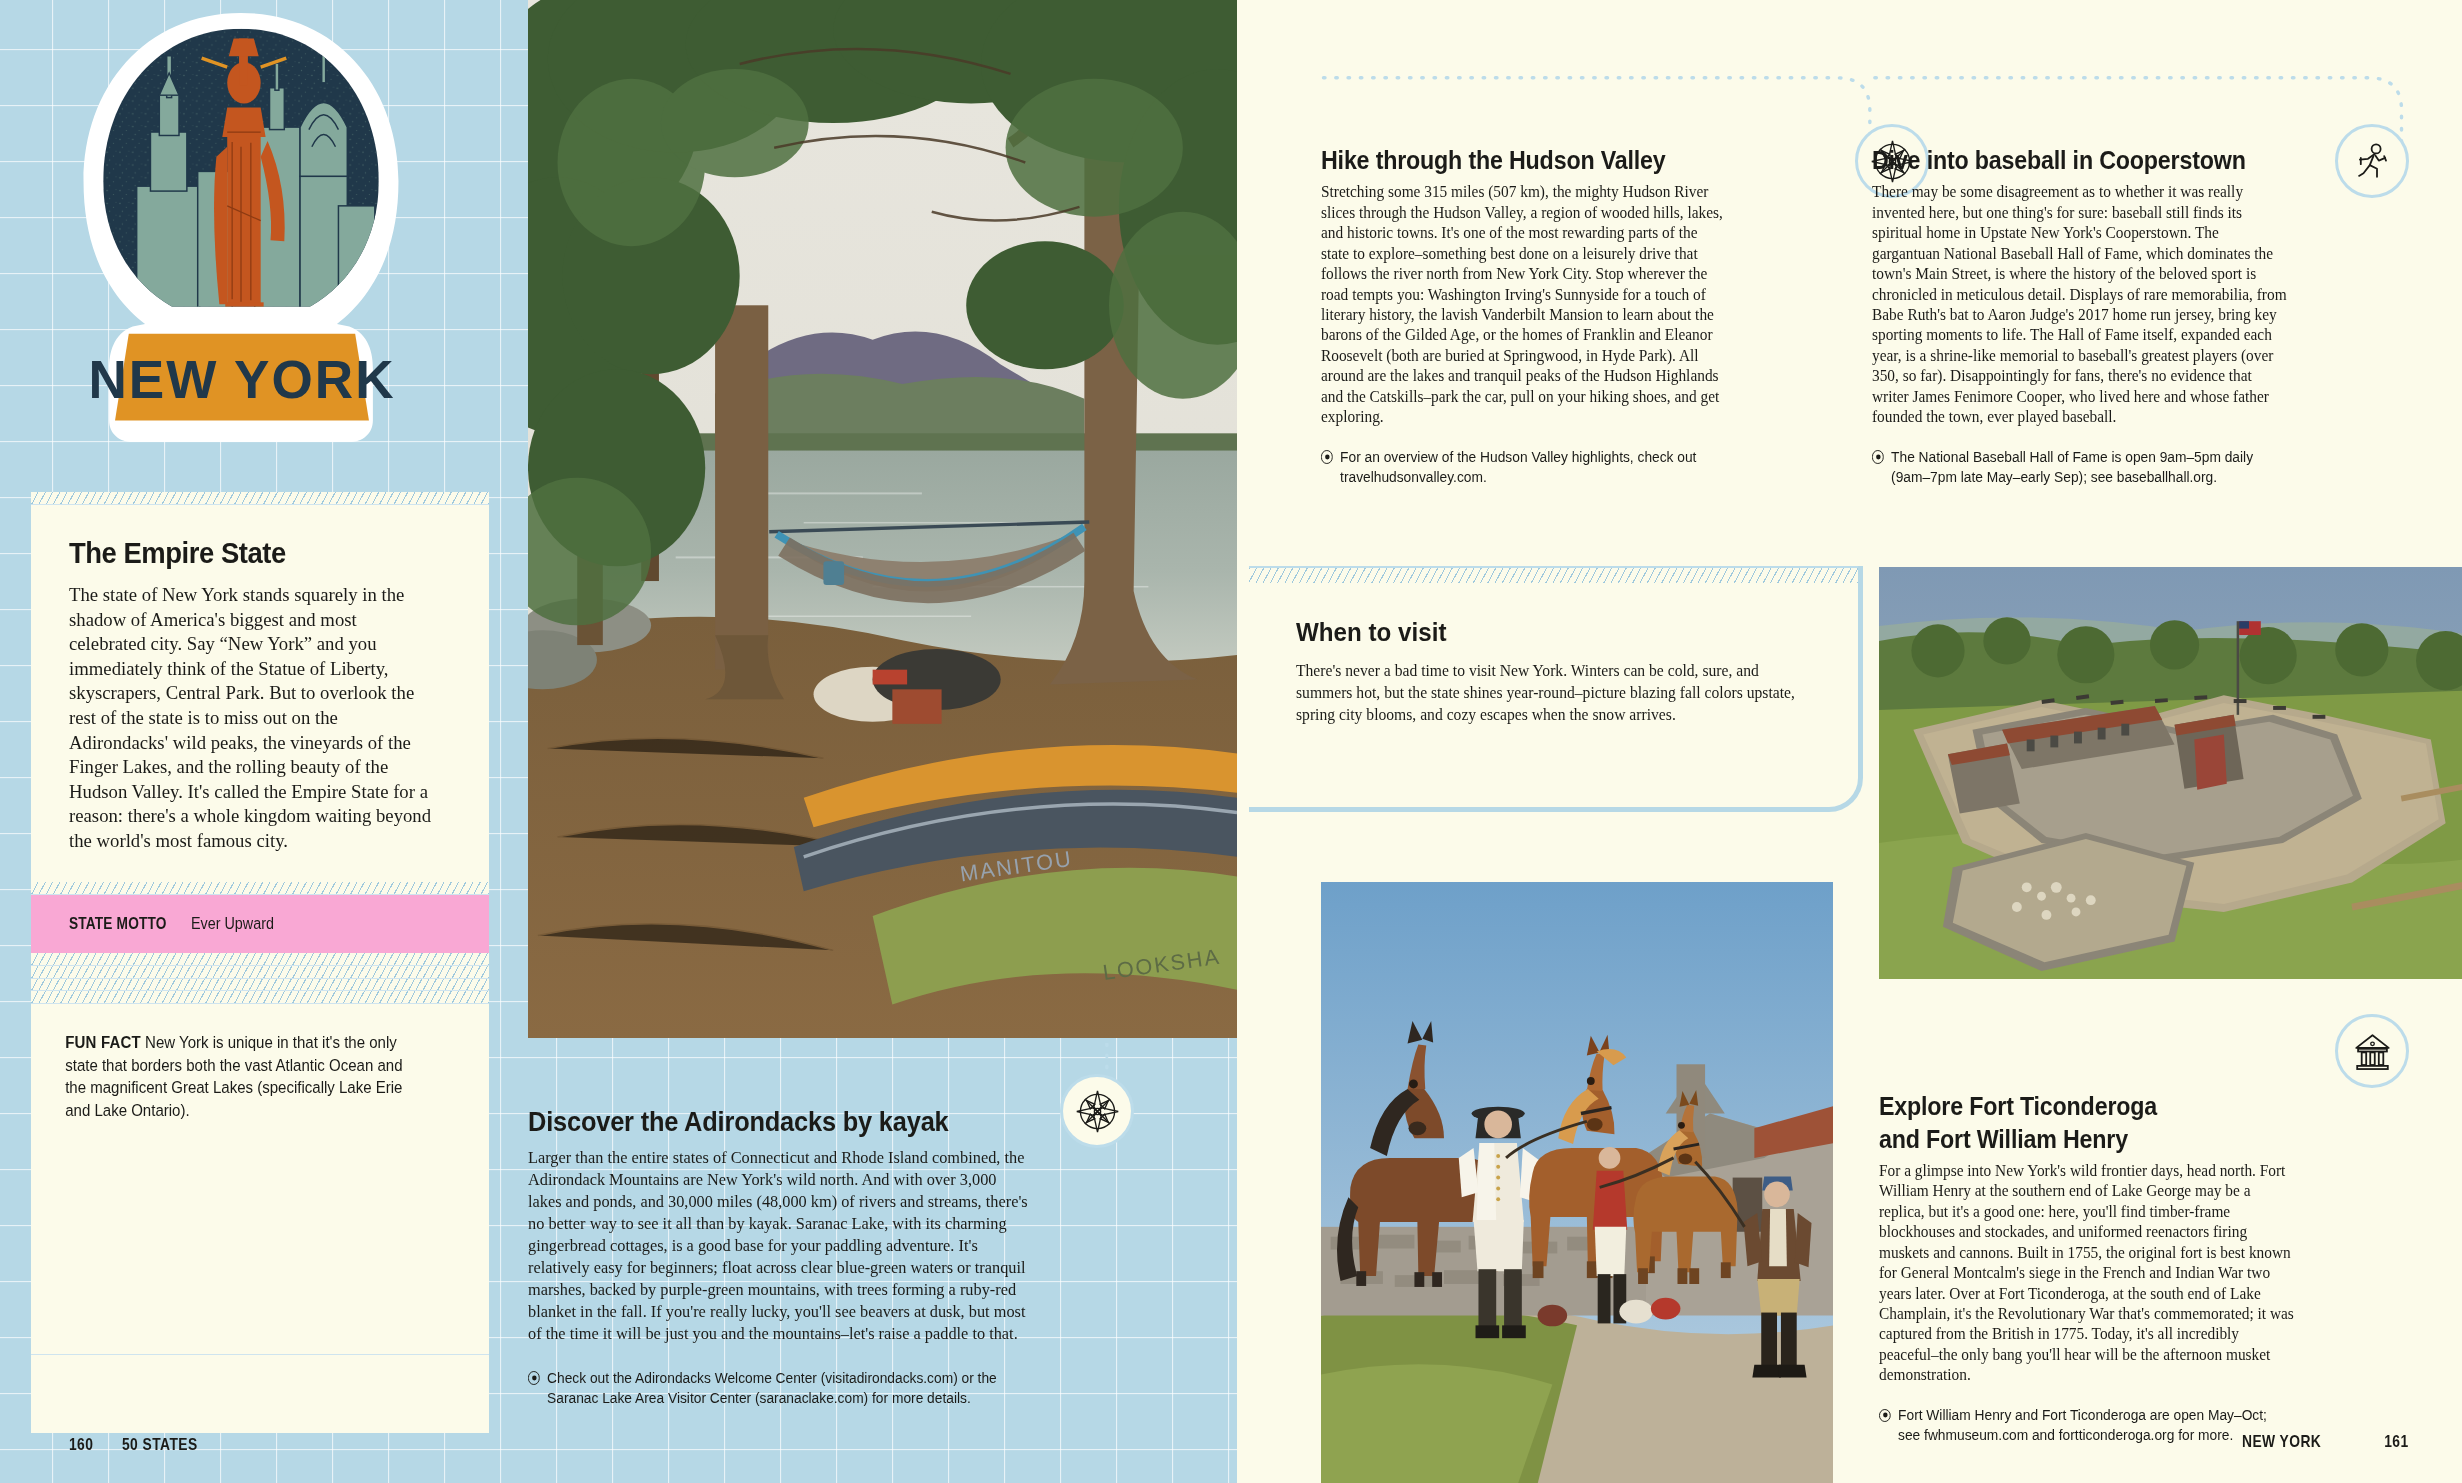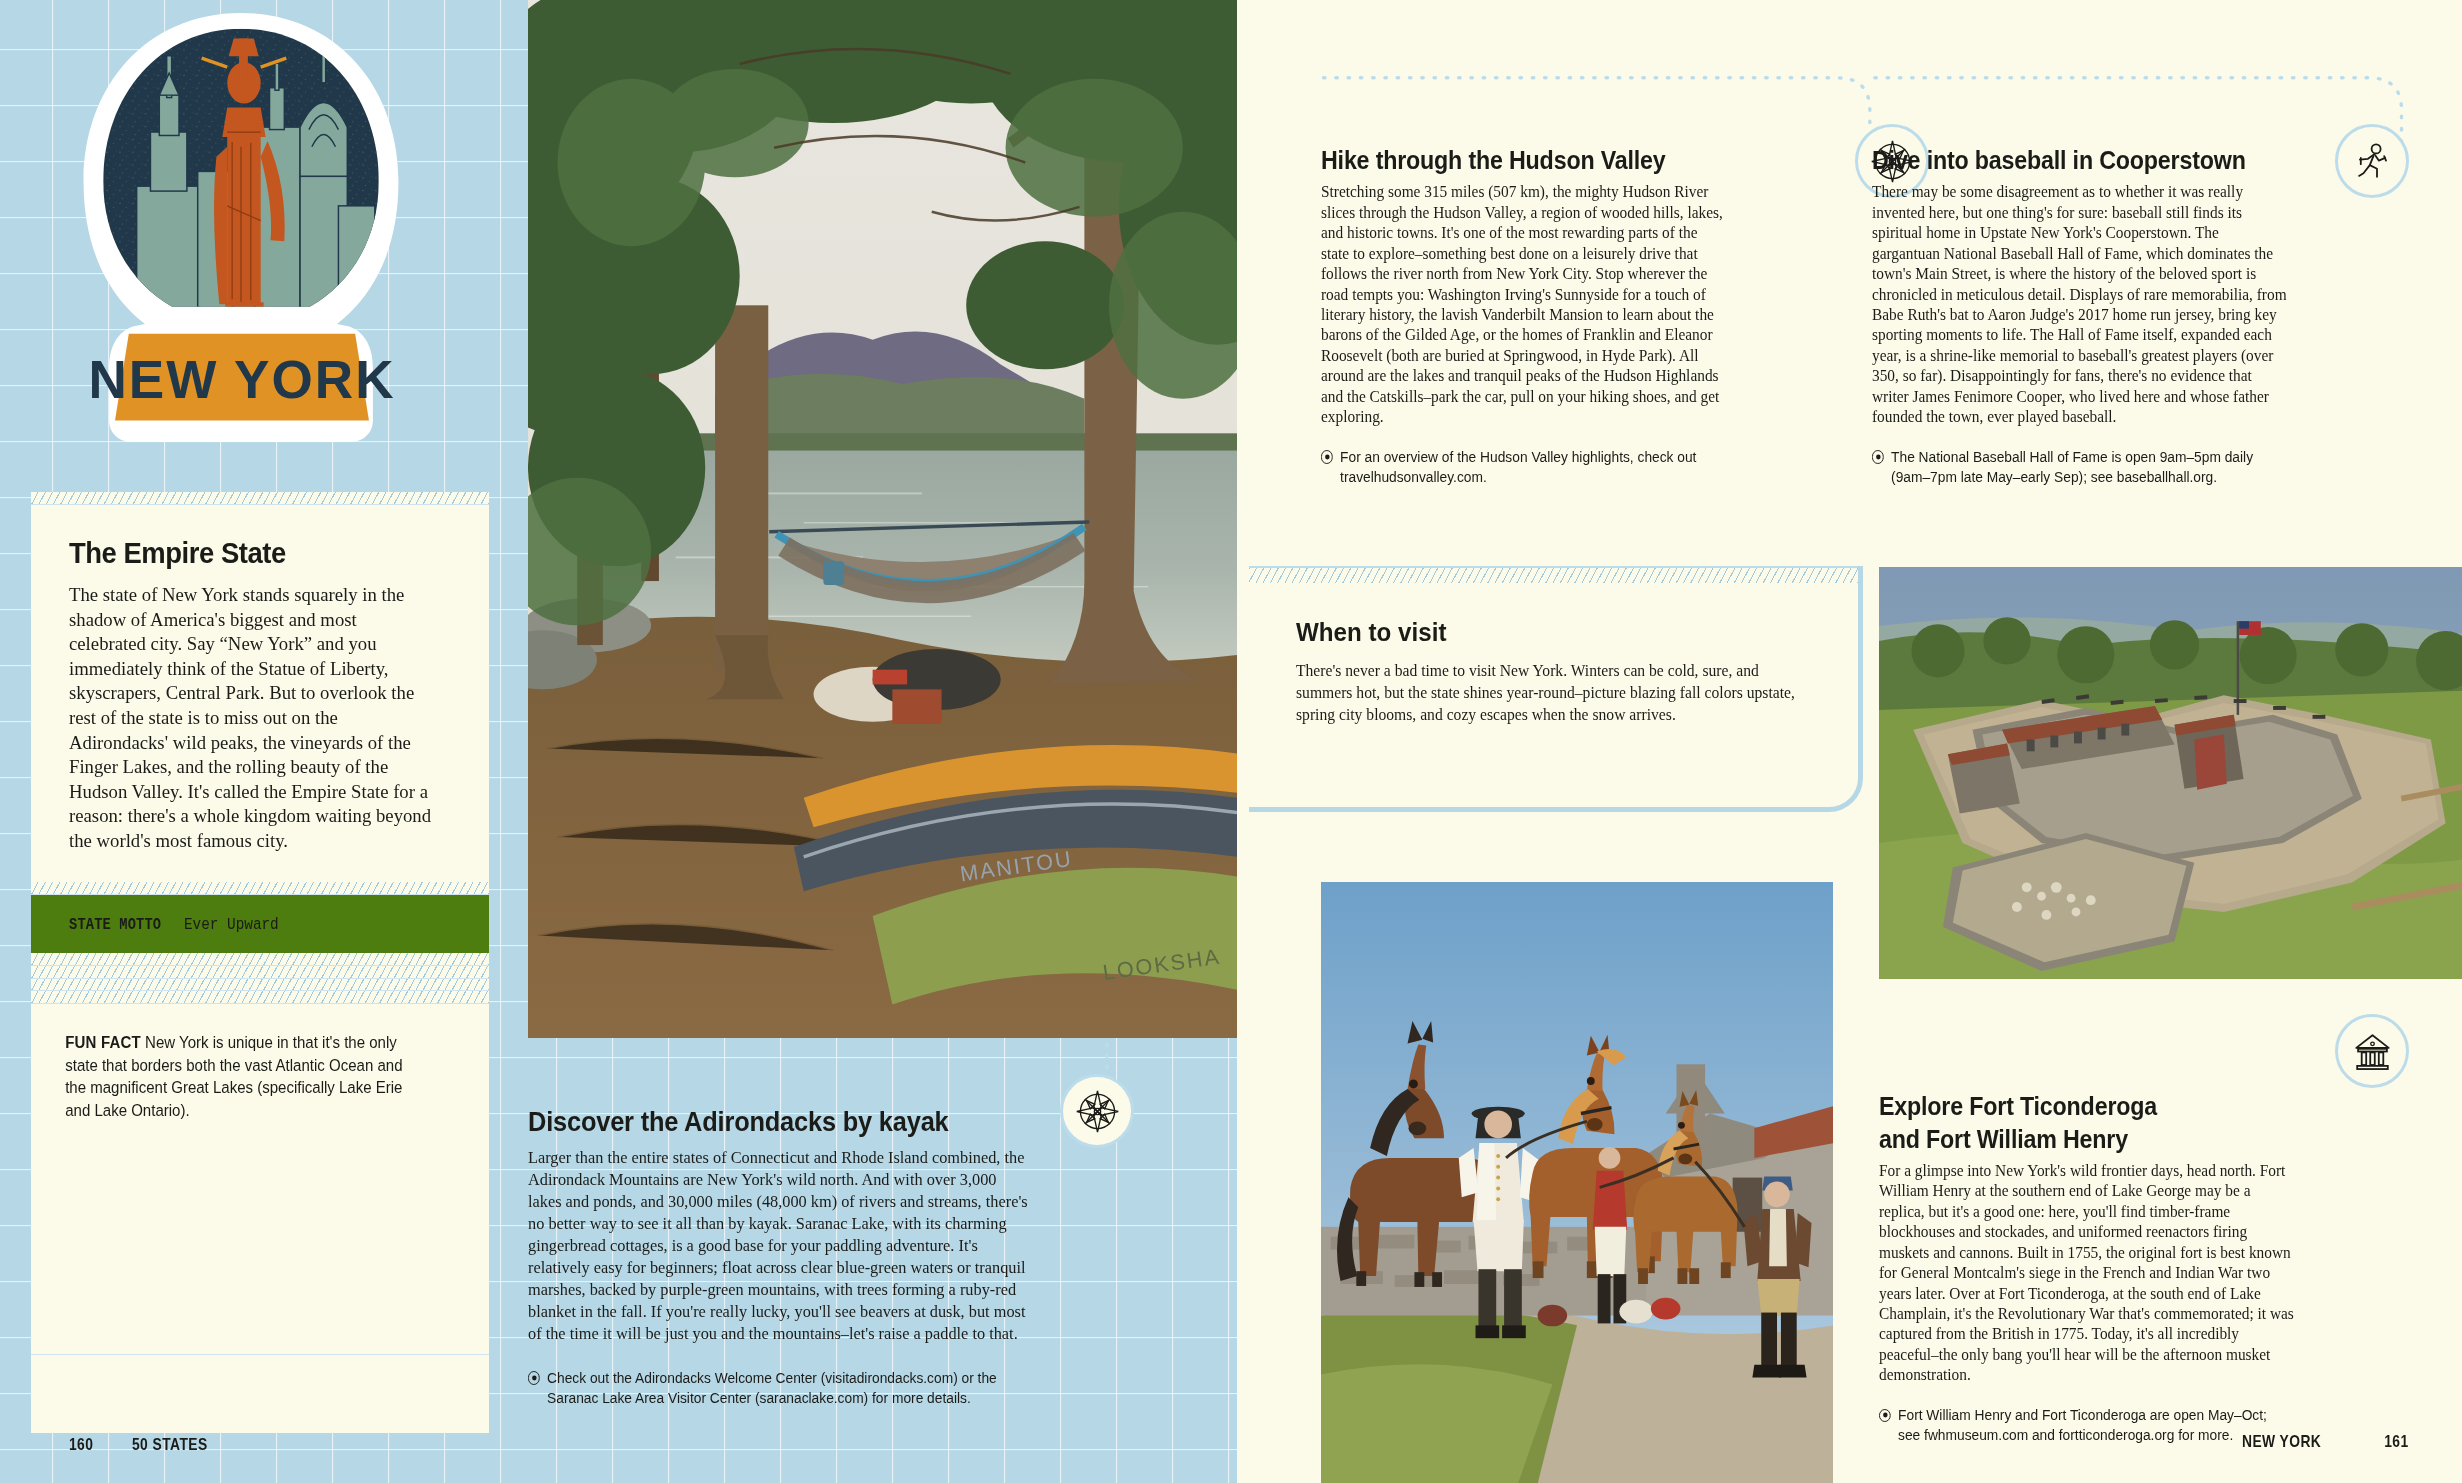--- a/index.html
+++ b/index.html
@@ -52,41 +52,41 @@
     font-weight:bold; font-size:29.5px; letter-spacing:-0.5px;
     color:#1b1b18; margin:31.5px 0 12.8px 0;
     font-family:"Liberation Sans", sans-serif;
     transform:scaleX(.93); transform-origin:left center;
   }
   .card-body {
     font-family:"Liberation Serif", serif;
     font-size:19.5px; line-height:24.6px; color:#1b1b18;
     transform:scaleX(.96); transform-origin:left center;
   }
-  .fact-row { position:relative; background:#4d7c0f;font-family:Liberation Mono, monospace; }
+  .fact-row { position:relative; background:#f9a8d4; }
   .fact-inner { padding:0 38px; display:flex; align-items:center; height:100%; }
   .fact-label {
     font-weight:bold; font-size:16.7px; letter-spacing:0.2px; color:#1b1b18;
     transform:scaleX(.82); transform-origin:left center; white-space:nowrap;
     margin-right:0;
   }
   .fact-value {
     font-size:16.7px; color:#1b1b18; white-space:nowrap;
     transform:scaleX(.86); transform-origin:left center;
   }
   .funfact {
     padding:27.6px 38px 0 38px;
     font-size:16.7px; line-height:22.7px; color:#1b1b18;
     transform:scaleX(.9); transform-origin:left top;
   }
   .funfact b { font-weight:bold; letter-spacing:0.2px; }
   .divline { height:1px; background:#cfe4ef; }
   .footer-left {
     position:absolute; left:69px; bottom:28.6px;
-    display:flex; gap:34px; align-items:baseline;
+    display:flex; gap:24px; align-items:baseline;
     font-weight:bold; font-size:16.3px; letter-spacing:0.5px; color:#1b1b18;
   }
   .footer-left span { transform:scaleX(.85); transform-origin:left center; display:inline-block; }
 
   
   .photo-lake {
     position:absolute; left:528px; top:0;
     width:709px; height:1038px; overflow:hidden;
   }
   .photo-lake svg { width:100%; height:100%; display:block; }

